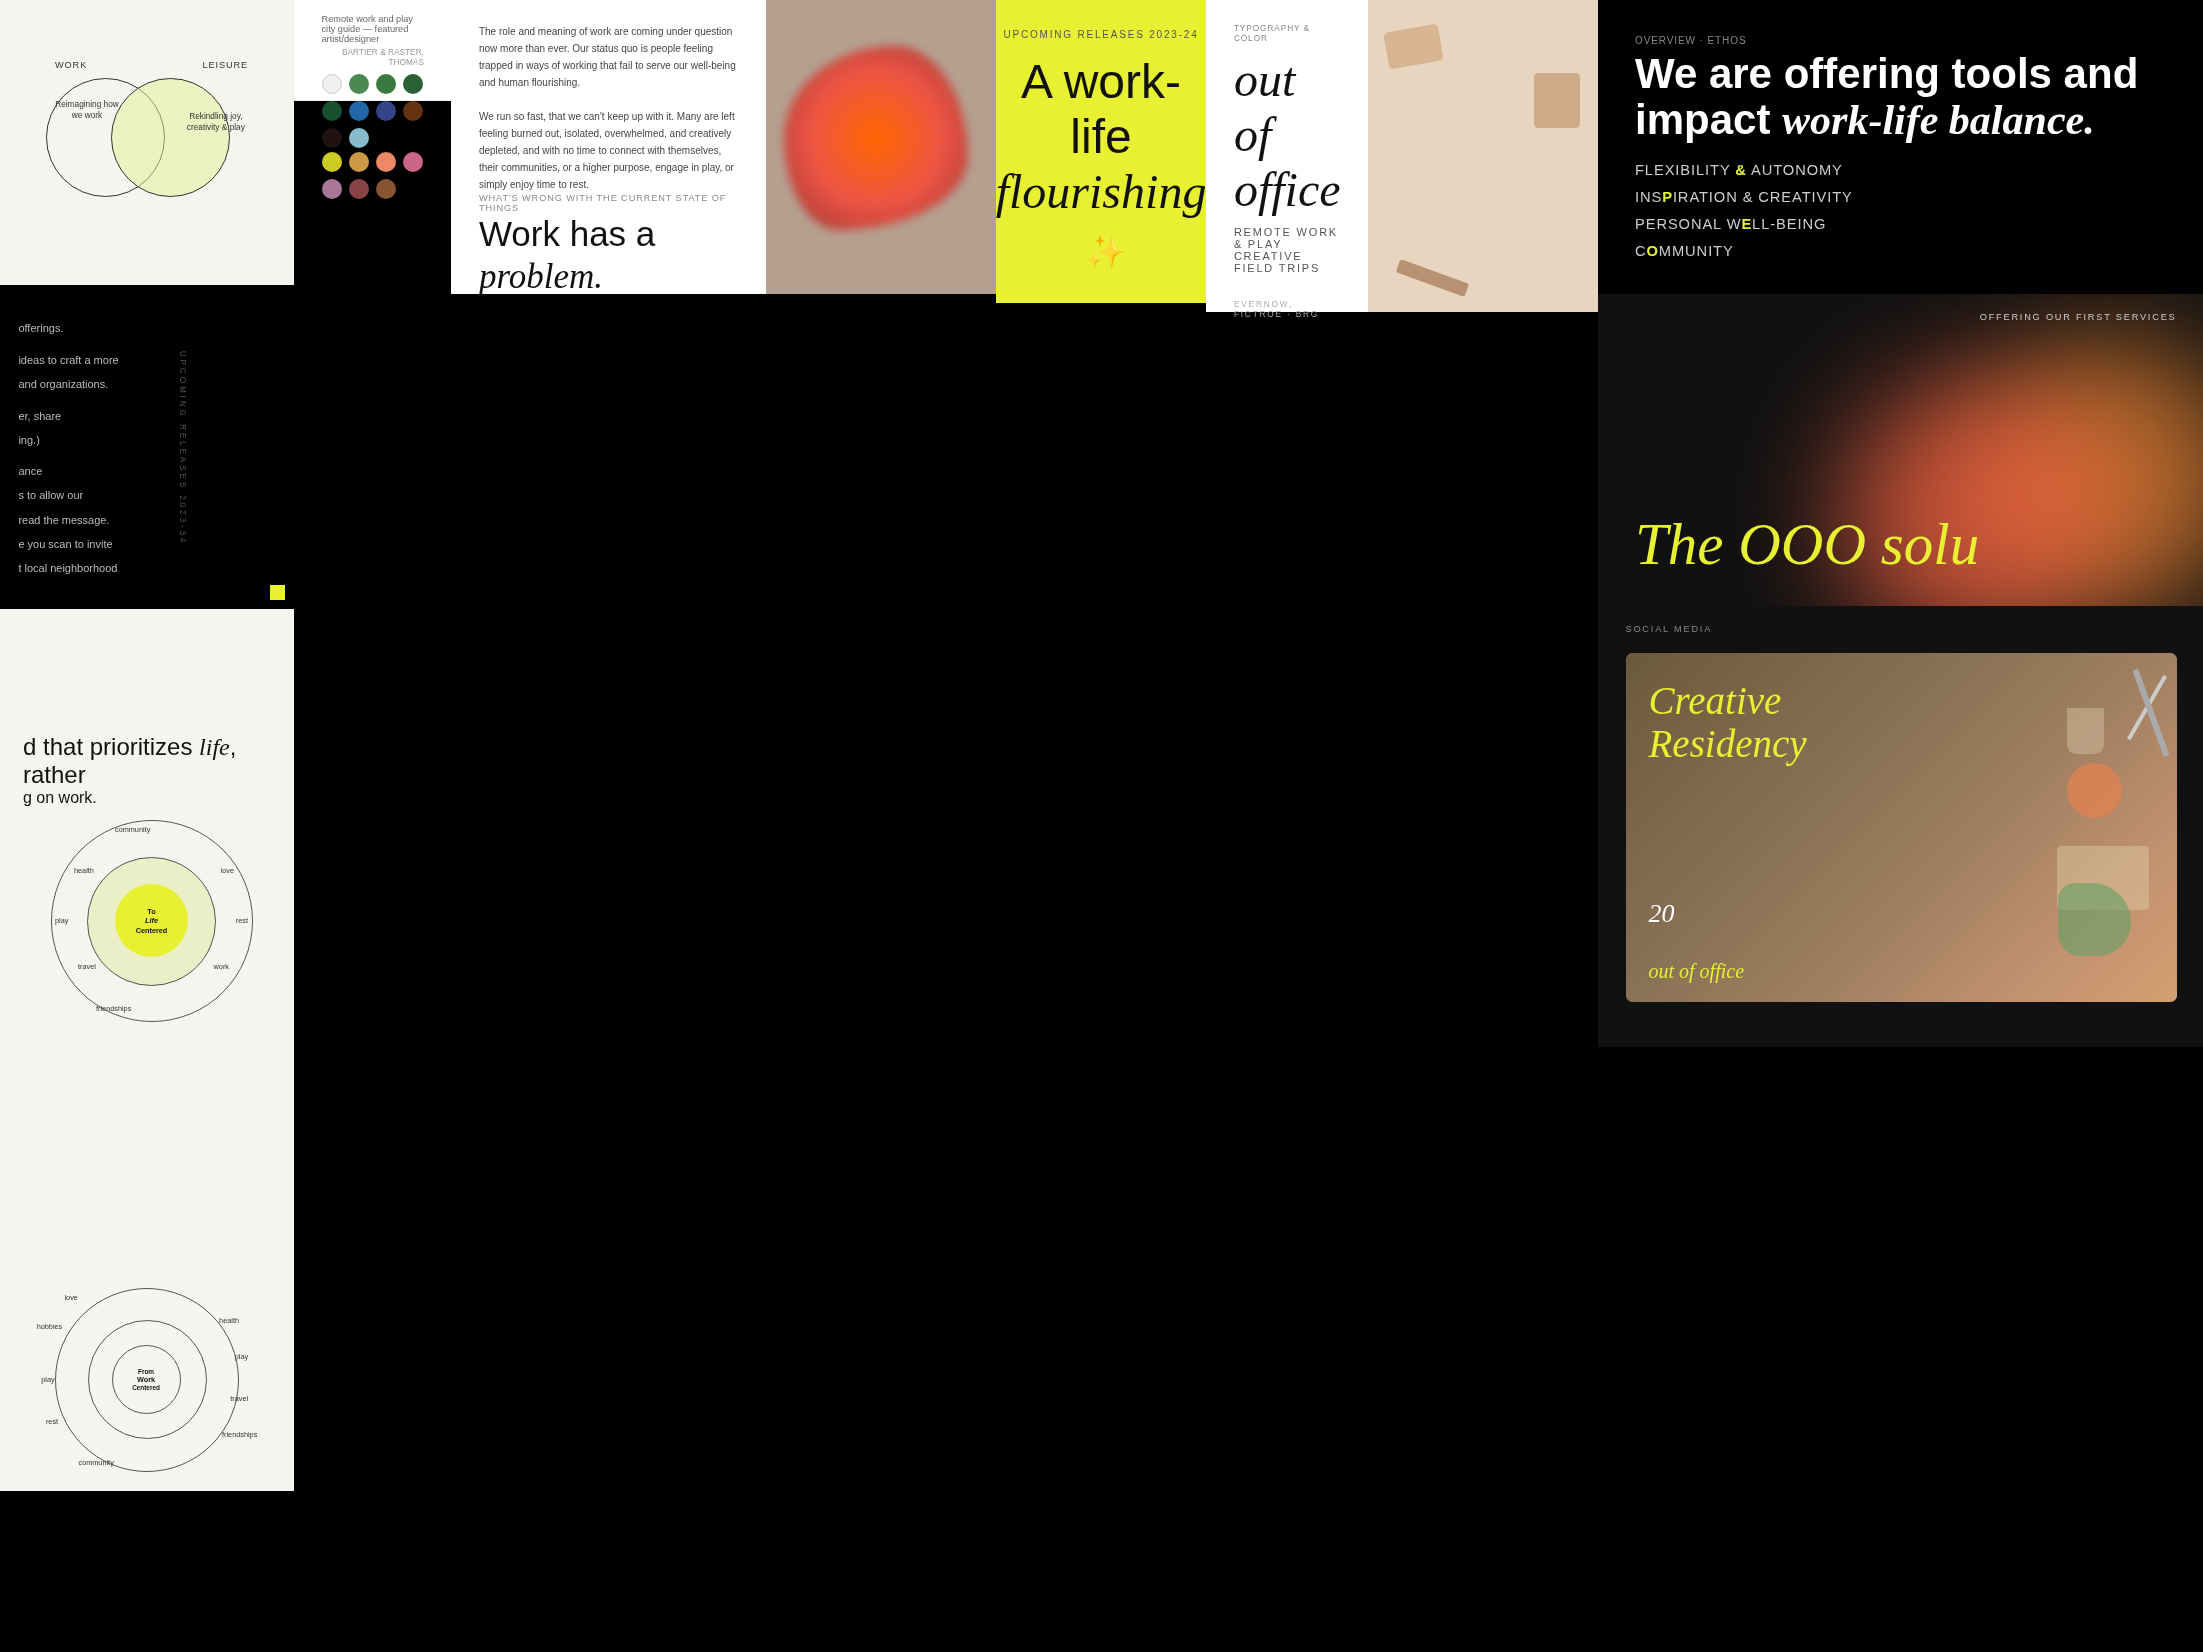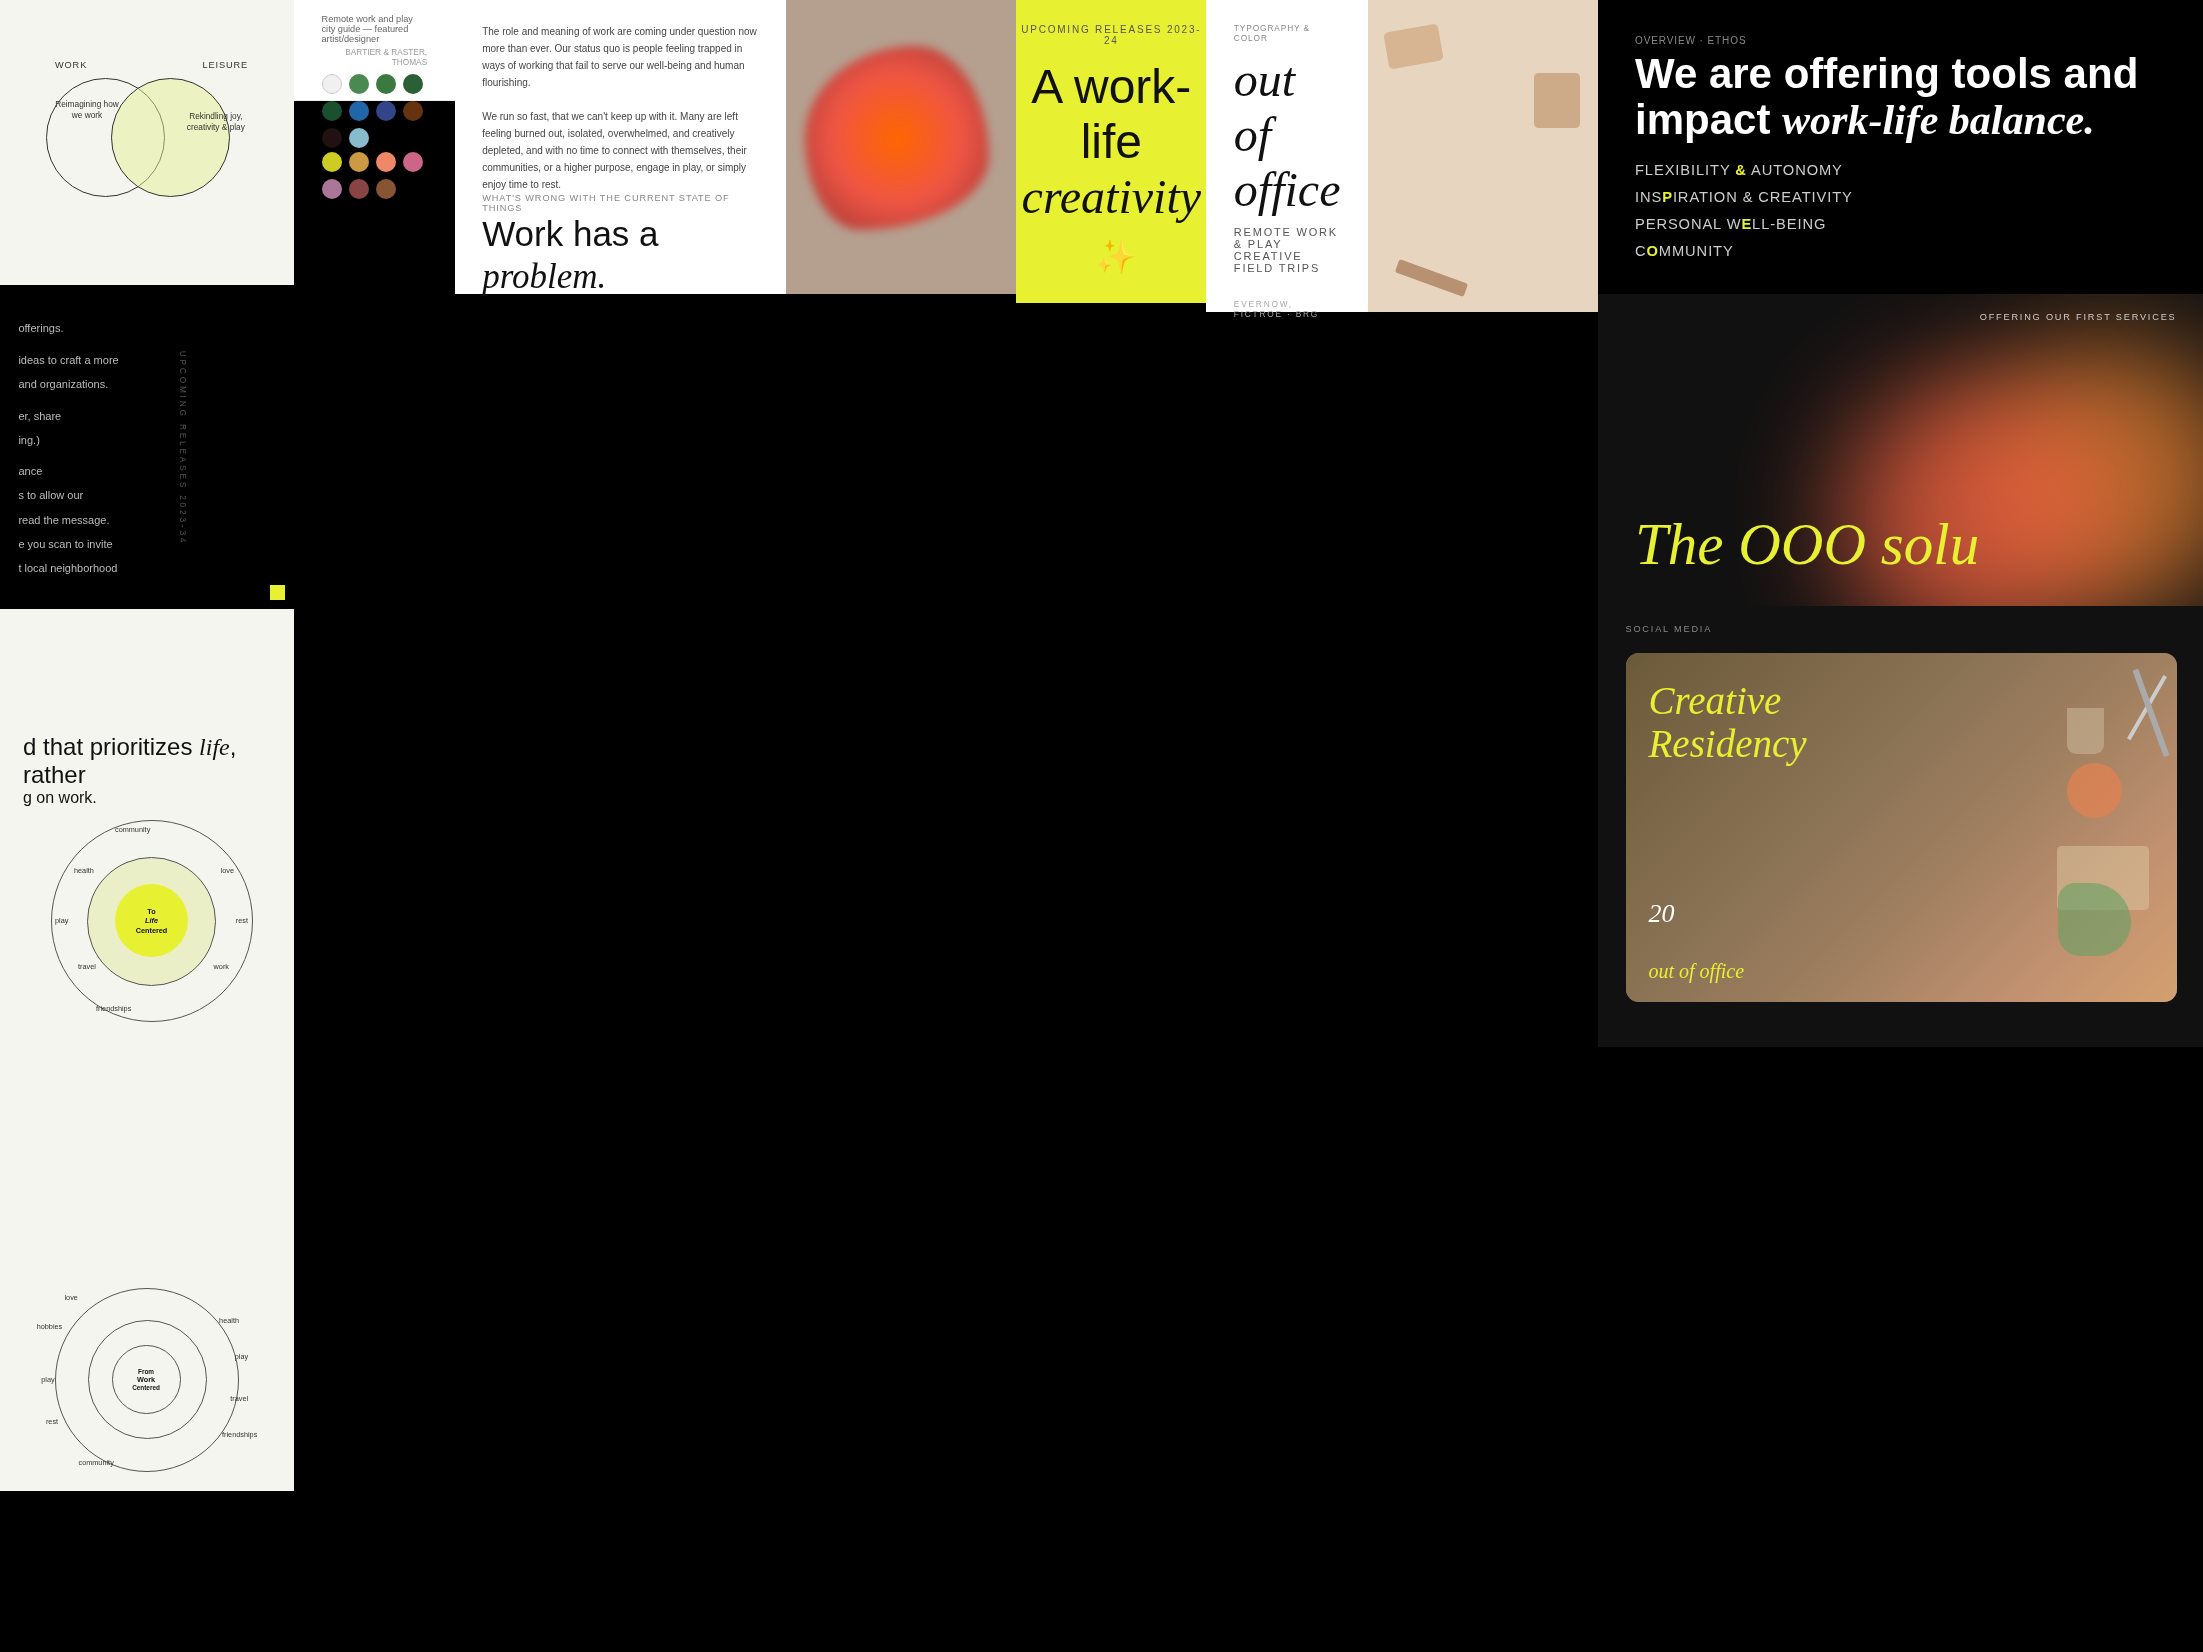--- a/index.html
+++ b/index.html
@@ -480,21 +480,21 @@
       font-size: 9.2px;
       color: #888;
       font-family: Arial, sans-serif;
       letter-spacing: 1.8px;
       text-transform: uppercase;
       margin-bottom: 18.4px;
     }
 
     .creative-card {
       background: #8b7355;
-      border-radius: 13px;
+      border-radius: 7px;
       width: 100%;
       height: 349px;
       position: relative;
       overflow: hidden;
     }
 
     .creative-card-overlay {
       position: absolute;
       top: 0; left: 0; right: 0; bottom: 0;
       background: linear-gradient(135deg, #6b5a3a 0%, #8b7355 40%, #a08060 60%, #c09070 80%, #d4a070 100%);
@@ -749,21 +749,21 @@
       <div class="problem-image problem-bg">
         <div class="orange-blob"></div>
       </div>
     </div>
 
     <div class="panel-center-yellow">
       <div class="yellow-subtitle">UPCOMING RELEASES 2023-24</div>
       <div style="display:flex; align-items:baseline;">
         <div class="yellow-heading">
           <span>A work-life</span>
-          <em>creativity</em>
+          <em>flourishing</em>
           <span class="sparkle">✨</span>
         </div>
       </div>
     </div>
 
     <div class="panel-center-ooo">
       <div class="ooo-text-area">
         <div class="ooo-label">TYPOGRAPHY &amp; COLOR</div>
         <div class="ooo-heading">out of office</div>
         <div class="ooo-subheading">REMOTE WORK &amp; PLAY CREATIVE FIELD TRIPS</div>

